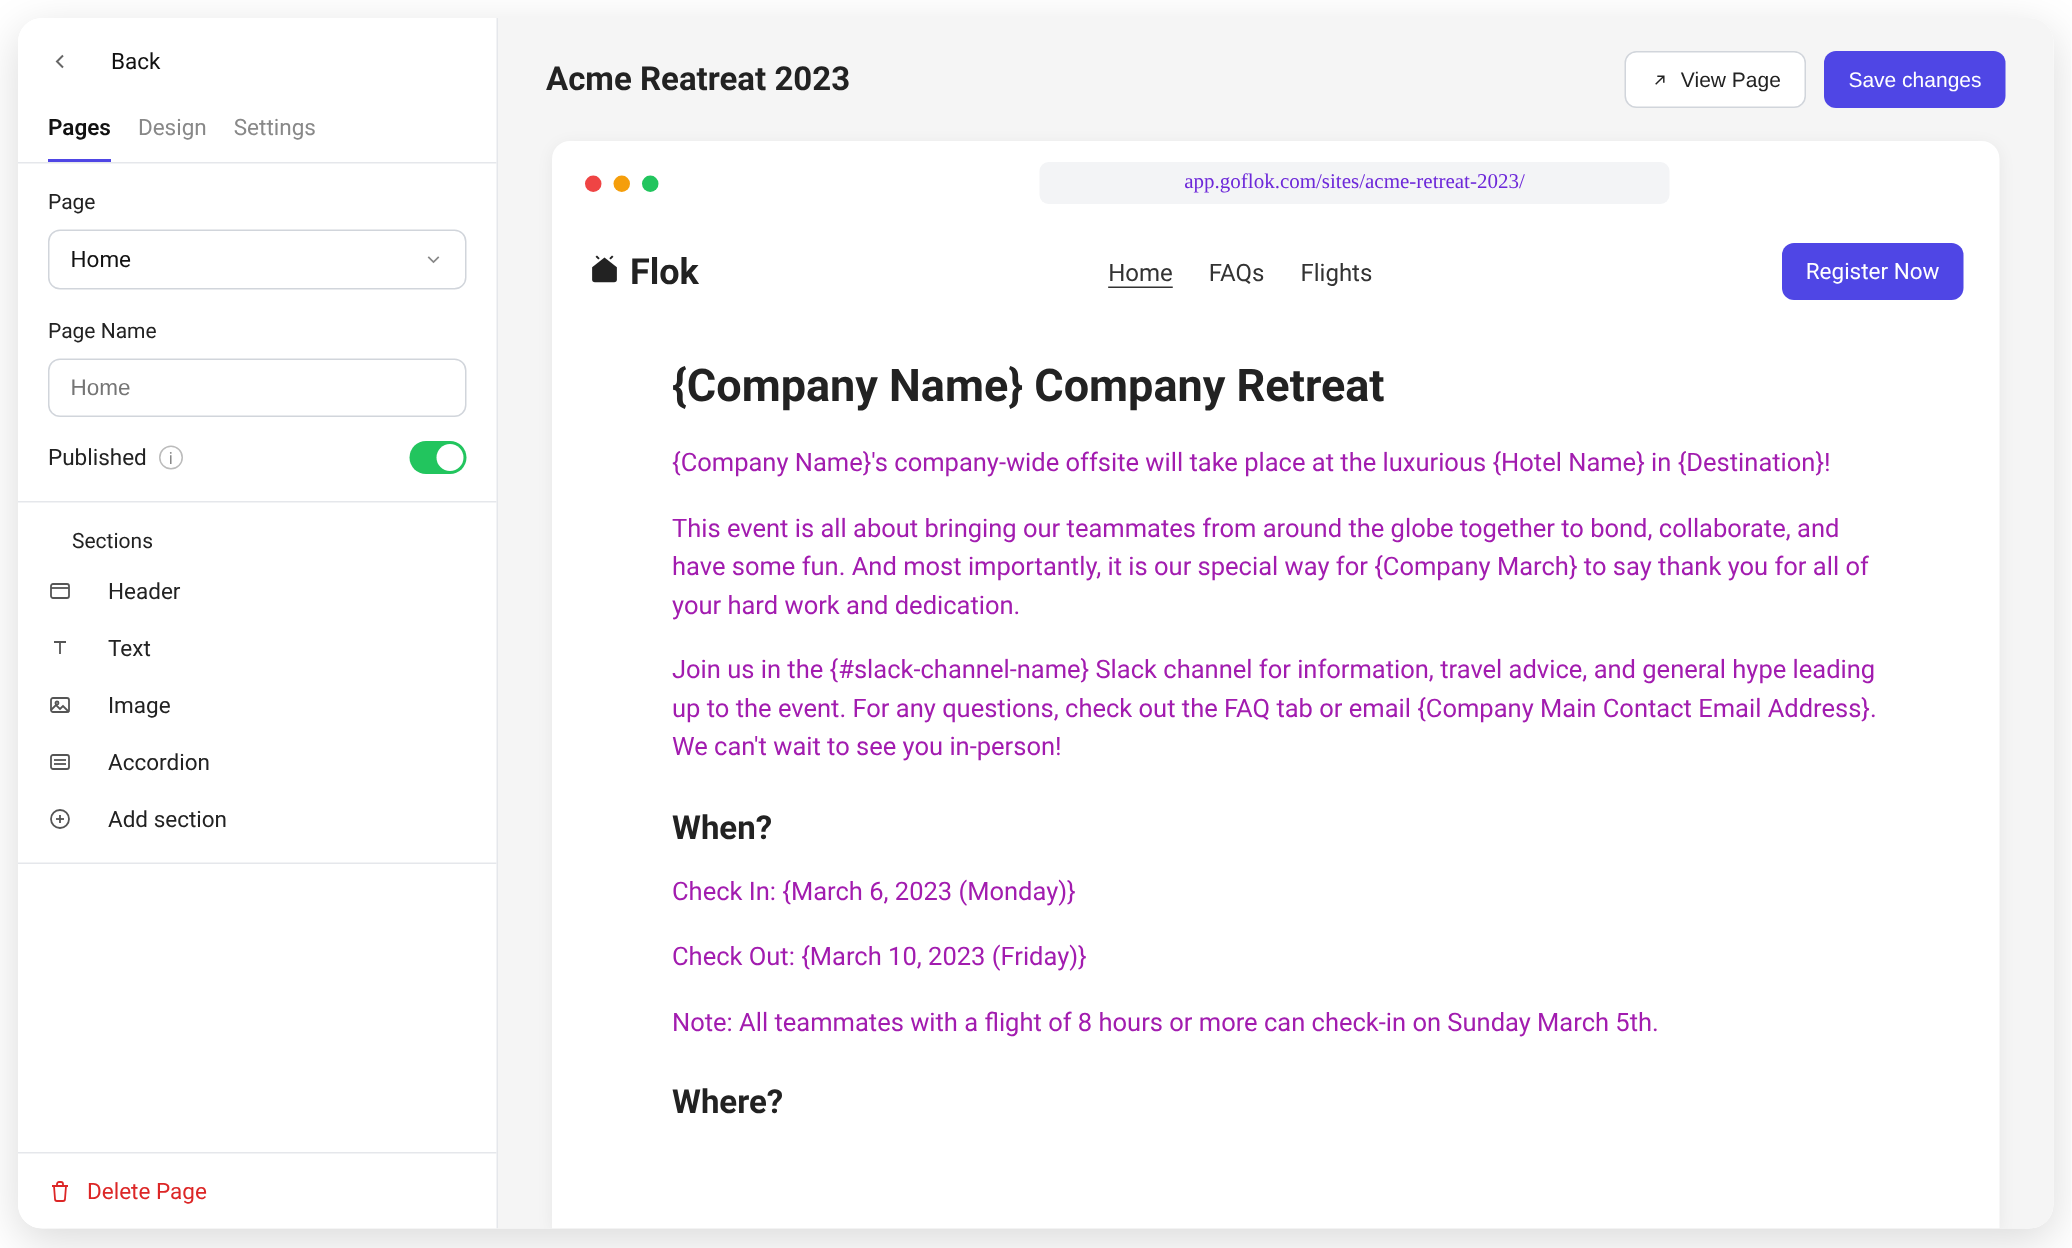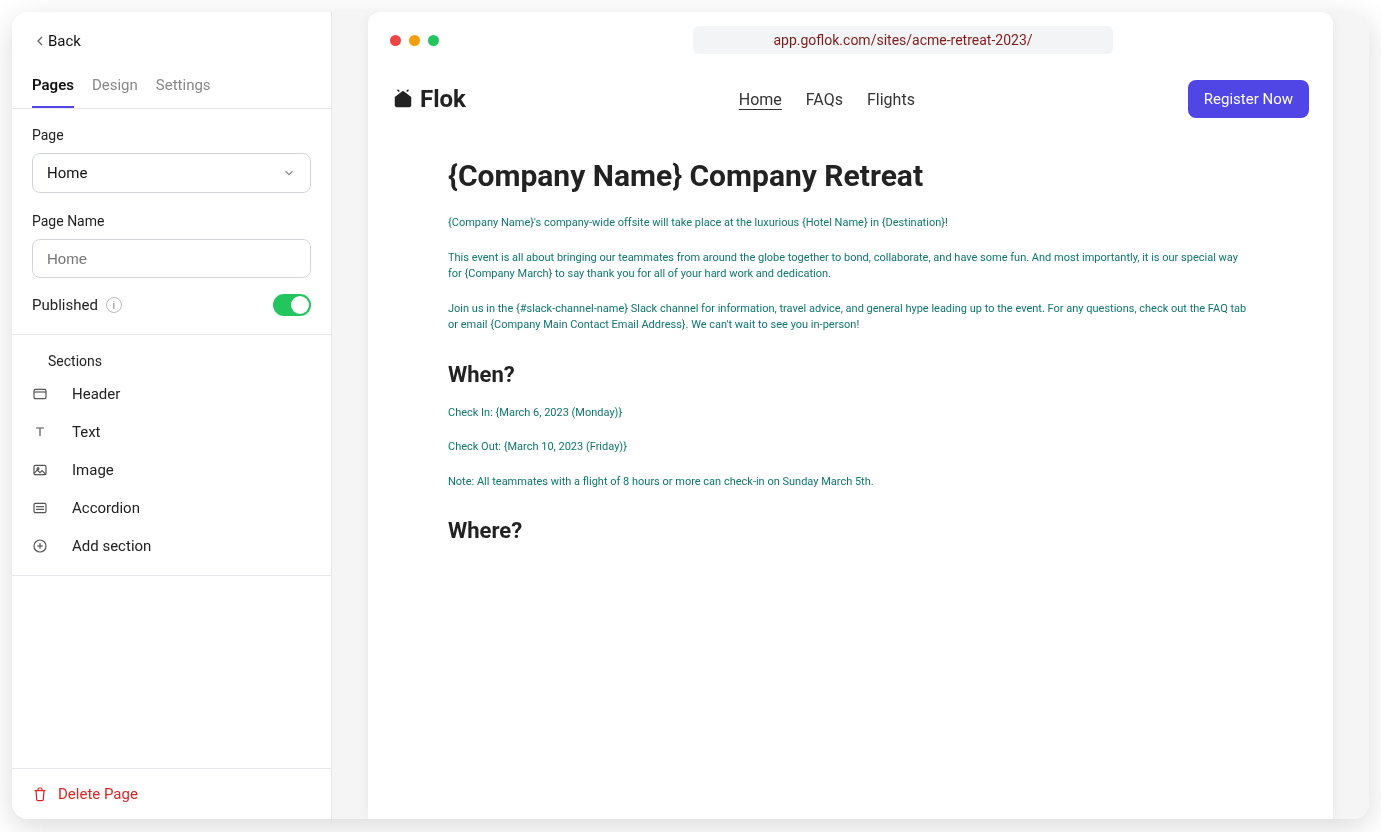--- a/index.html
+++ b/index.html
@@ -25,21 +25,21 @@
   .sidebar {
     width: 320px;
     border-right: 1px solid #e5e7eb;
     background: #fff;
     display: flex;
     flex-direction: column;
   }
   .back-btn {
     display: flex;
     align-items: center;
-    gap: 0;
+    gap: 26px;
     padding: 20px 20px 14px 20px;
     font-size: 15px;
     color: #111;
     cursor: pointer;
   }
   .back-btn svg { width: 16px; height: 16px; stroke: #666; }
   .tabs {
     display: flex;
     gap: 18px;
     padding: 0 20px;
@@ -220,22 +220,23 @@
   .dot.red { background: #ef4444; }
   .dot.yellow { background: #f59e0b; }
   .dot.green { background: #22c55e; }
   .urlbar {
     flex: 0 1 420px;
     margin-left: 240px;
     background: #f3f4f6;
     border-radius: 6px;
     padding: 6px 16px;
     font-size: 14px;
-    color: #7f1d1d;
+    color: #6d28d9;
     text-align: center;
+    font-family: Liberation Serif, serif;
   }
   .site-nav {
     display: flex;
     align-items: center;
     justify-content: space-between;
     padding: 12px 24px;
   }
   .logo {
     display: flex;
     align-items: center;
@@ -267,24 +268,24 @@
     padding: 28px 80px 0 80px;
     overflow: hidden;
     color: #222;
   }
   .content h1 {
     font-size: 30px;
     font-weight: 700;
     margin-bottom: 22px;
   }
   .content p {
-    font-size: 11px;
+    font-size: 17px;
     line-height: 1.5;
     margin-bottom: 18px;
-    color: #0f766e;
+    color: #a21caf;
   }
   .content h2 {
     font-size: 22px;
     font-weight: 700;
     margin: 28px 0 18px 0;
   }
 </style>
 </head>
 <body>
 
@@ -369,20 +370,34 @@
     <div style="border-top:1px solid #e5e7eb; margin-top:10px;"></div>
     <div class="delete-row">
       <svg viewBox="0 0 24 24">
           <path d="M4 7h16M9 7V5a2 2 0 012-2h2a2 2 0 012 2v2M6 7l1 13a2 2 0 002 2h6a2 2 0 002-2l1-13"></path>
         </svg>
       <span>Delete Page</span>
     </div>
   </div>
 
   <div class="main">
+    <div class="topbar">
+      <div class="page-title">Acme Reatreat 2023</div>
+      <div class="top-actions">
+        <button class="btn btn-outline">
+          <svg class="arrow-icon" viewBox="0 0 24 24">
+              <path d="M7 17L17 7M9 7h8v8"></path>
+            </svg>
+          <span>View Page</span>
+        </button>
+        <button class="btn btn-primary">
+          <span>Save changes</span>
+        </button>
+      </div>
+    </div>
 
     <div class="browser">
       <div class="browser-bar">
         <div class="dots">
           <div class="dot red"></div>
           <div class="dot yellow"></div>
           <div class="dot green"></div>
         </div>
         <div class="urlbar">app.goflok.com/sites/acme-retreat-2023/</div>
       </div>

